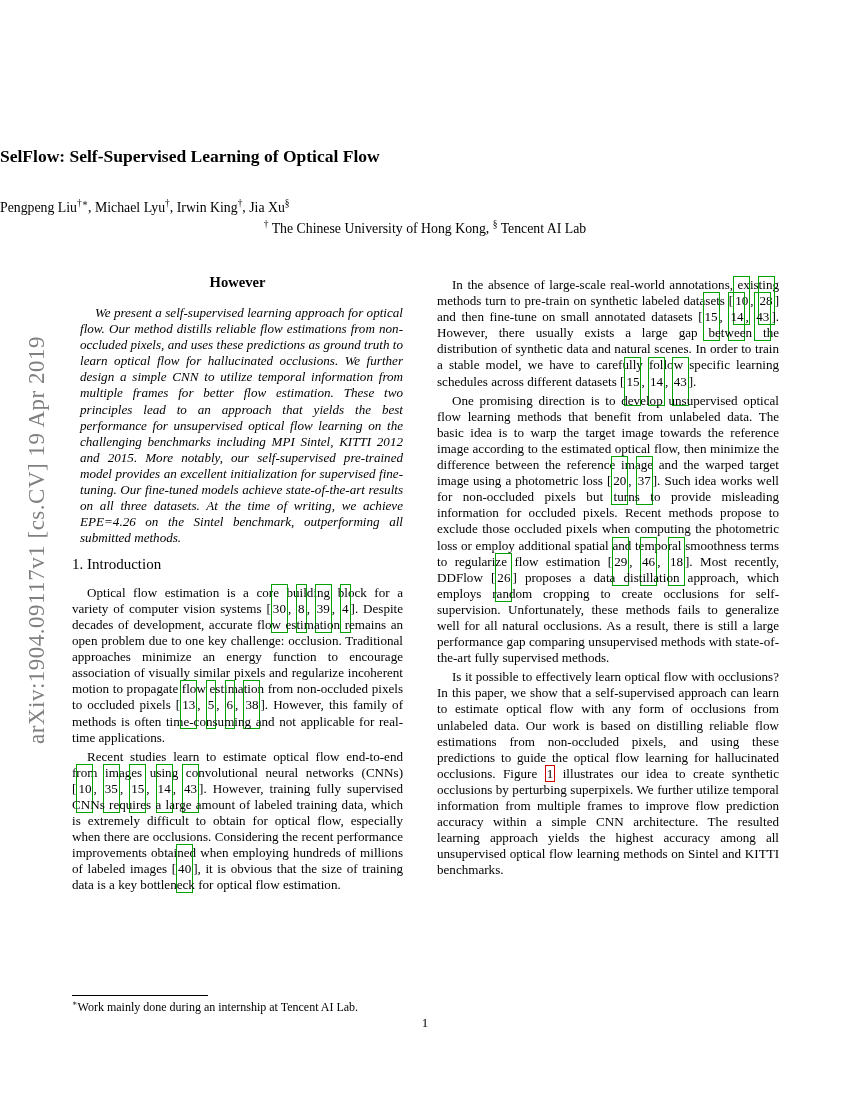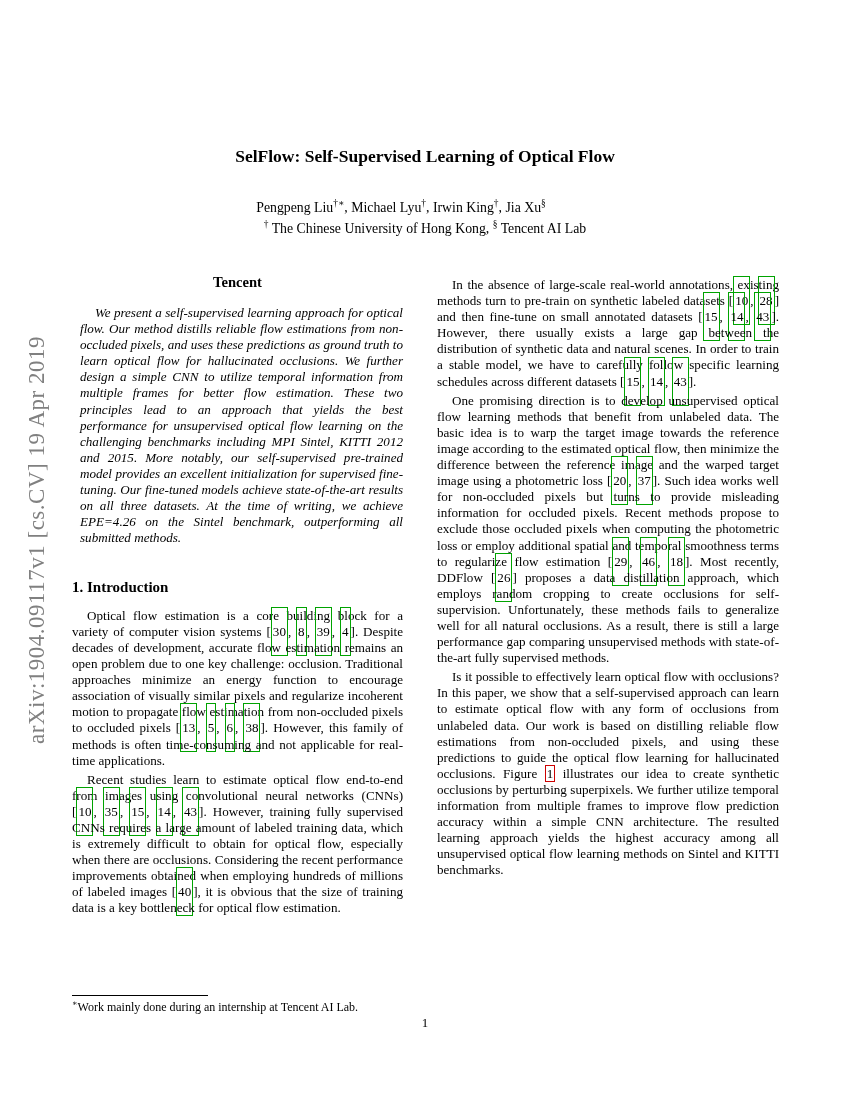--- a/index.html
+++ b/index.html
@@ -24,30 +24,28 @@
     white-space: nowrap;
     font-size: 23px;
     letter-spacing: 0.5px;
     color: var(--watermark-text, #808080);
   }
   .title {
     position: absolute;
     top: 146px;
     left: 0;
     width: 850px;
-    text-align: center;
     font-size: 17.5px;
     font-weight: bold;
   }
   .authors {
     position: absolute;
     top: 200px;
     left: 0;
     width: 802px;
-    text-align: center;
     font-size: 13.8px;
   }
   .affiliation {
     position: absolute;
     top: 221px;
     left: 0;
     width: 850px;
     text-align: center;
     font-size: 13.8px;
   }
@@ -67,23 +65,23 @@
     font-size: 14.6px;
     margin: 0 0 13px 0;
   }
   .abstract-text {
     font-style: italic;
     text-indent: 15px;
     margin-left: 8px;
   }
   .section-heading {
     text-align: left;
-    font-weight: bold;
+    font-weight: normal;
     font-size: 15px;
-    margin: 32px 0 11px 0;
+    margin: 9px 0 11px 0;
   }
   .para {
     margin: 0 0 3px 0;
     text-indent: 15px;
   }
   .cite {
     border: 1px solid var(--citation-box, #00a300);
     padding: 16px 1px;
     line-height: 1;
   }
@@ -124,21 +122,21 @@
 
   <div class="watermark">arXiv:1904.09117v1  [cs.CV]  19 Apr 2019</div>
 
   <div class="title">SelFlow: Self-Supervised Learning of Optical Flow</div>
 
   <div class="authors">Pengpeng Liu<sup>†∗</sup>, Michael Lyu<sup>†</sup>, Irwin King<sup>†</sup>, Jia Xu<sup>§</sup></div>
 
   <div class="affiliation"><sup>†</sup> The Chinese University of Hong Kong, <sup>§</sup> Tencent AI Lab</div>
 
   <div class="col col-left">
-    <div class="abstract-heading">Tencent</div>
+    <div class="abstract-heading">However</div>
     <div class="abstract-text">We present a self-supervised learning approach for optical flow. Our method distills reliable flow estimations from non-occluded pixels, and uses these predictions as ground truth to learn optical flow for hallucinated occlusions. We further design a simple CNN to utilize temporal information from multiple frames for better flow estimation. These two principles lead to an approach that yields the best performance for unsupervised optical flow learning on the challenging benchmarks including MPI Sintel, KITTI 2012 and 2015. More notably, our self-supervised pre-trained model provides an excellent initialization for supervised fine-tuning. Our fine-tuned models achieve state-of-the-art results on all three datasets. At the time of writing, we achieve EPE=4.26 on the Sintel benchmark, outperforming all submitted methods.</div>
     <div class="section-heading">1. Introduction</div>
     <div class="paras">
         <p class="para">Optical flow estimation is a core building block for a variety of computer vision systems [<span class="cite">30</span>, <span class="cite">8</span>, <span class="cite">39</span>, <span class="cite">4</span>]. Despite decades of development, accurate flow estimation remains an open problem due to one key challenge: occlusion. Traditional approaches minimize an energy function to encourage association of visually similar pixels and regularize incoherent motion to propagate flow estimation from non-occluded pixels to occluded pixels [<span class="cite">13</span>, <span class="cite">5</span>, <span class="cite">6</span>, <span class="cite">38</span>]. However, this family of methods is often time-consuming and not applicable for real-time applications.</p>
         <p class="para">Recent studies learn to estimate optical flow end-to-end from images using convolutional neural networks (CNNs) [<span class="cite">10</span>, <span class="cite">35</span>, <span class="cite">15</span>, <span class="cite">14</span>, <span class="cite">43</span>]. However, training fully supervised CNNs requires a large amount of labeled training data, which is extremely difficult to obtain for optical flow, especially when there are occlusions. Considering the recent performance improvements obtained when employing hundreds of millions of labeled images [<span class="cite">40</span>], it is obvious that the size of training data is a key bottleneck for optical flow estimation.</p>
       </div>
   </div>
 
   <div class="col col-right">
     <div class="paras">

